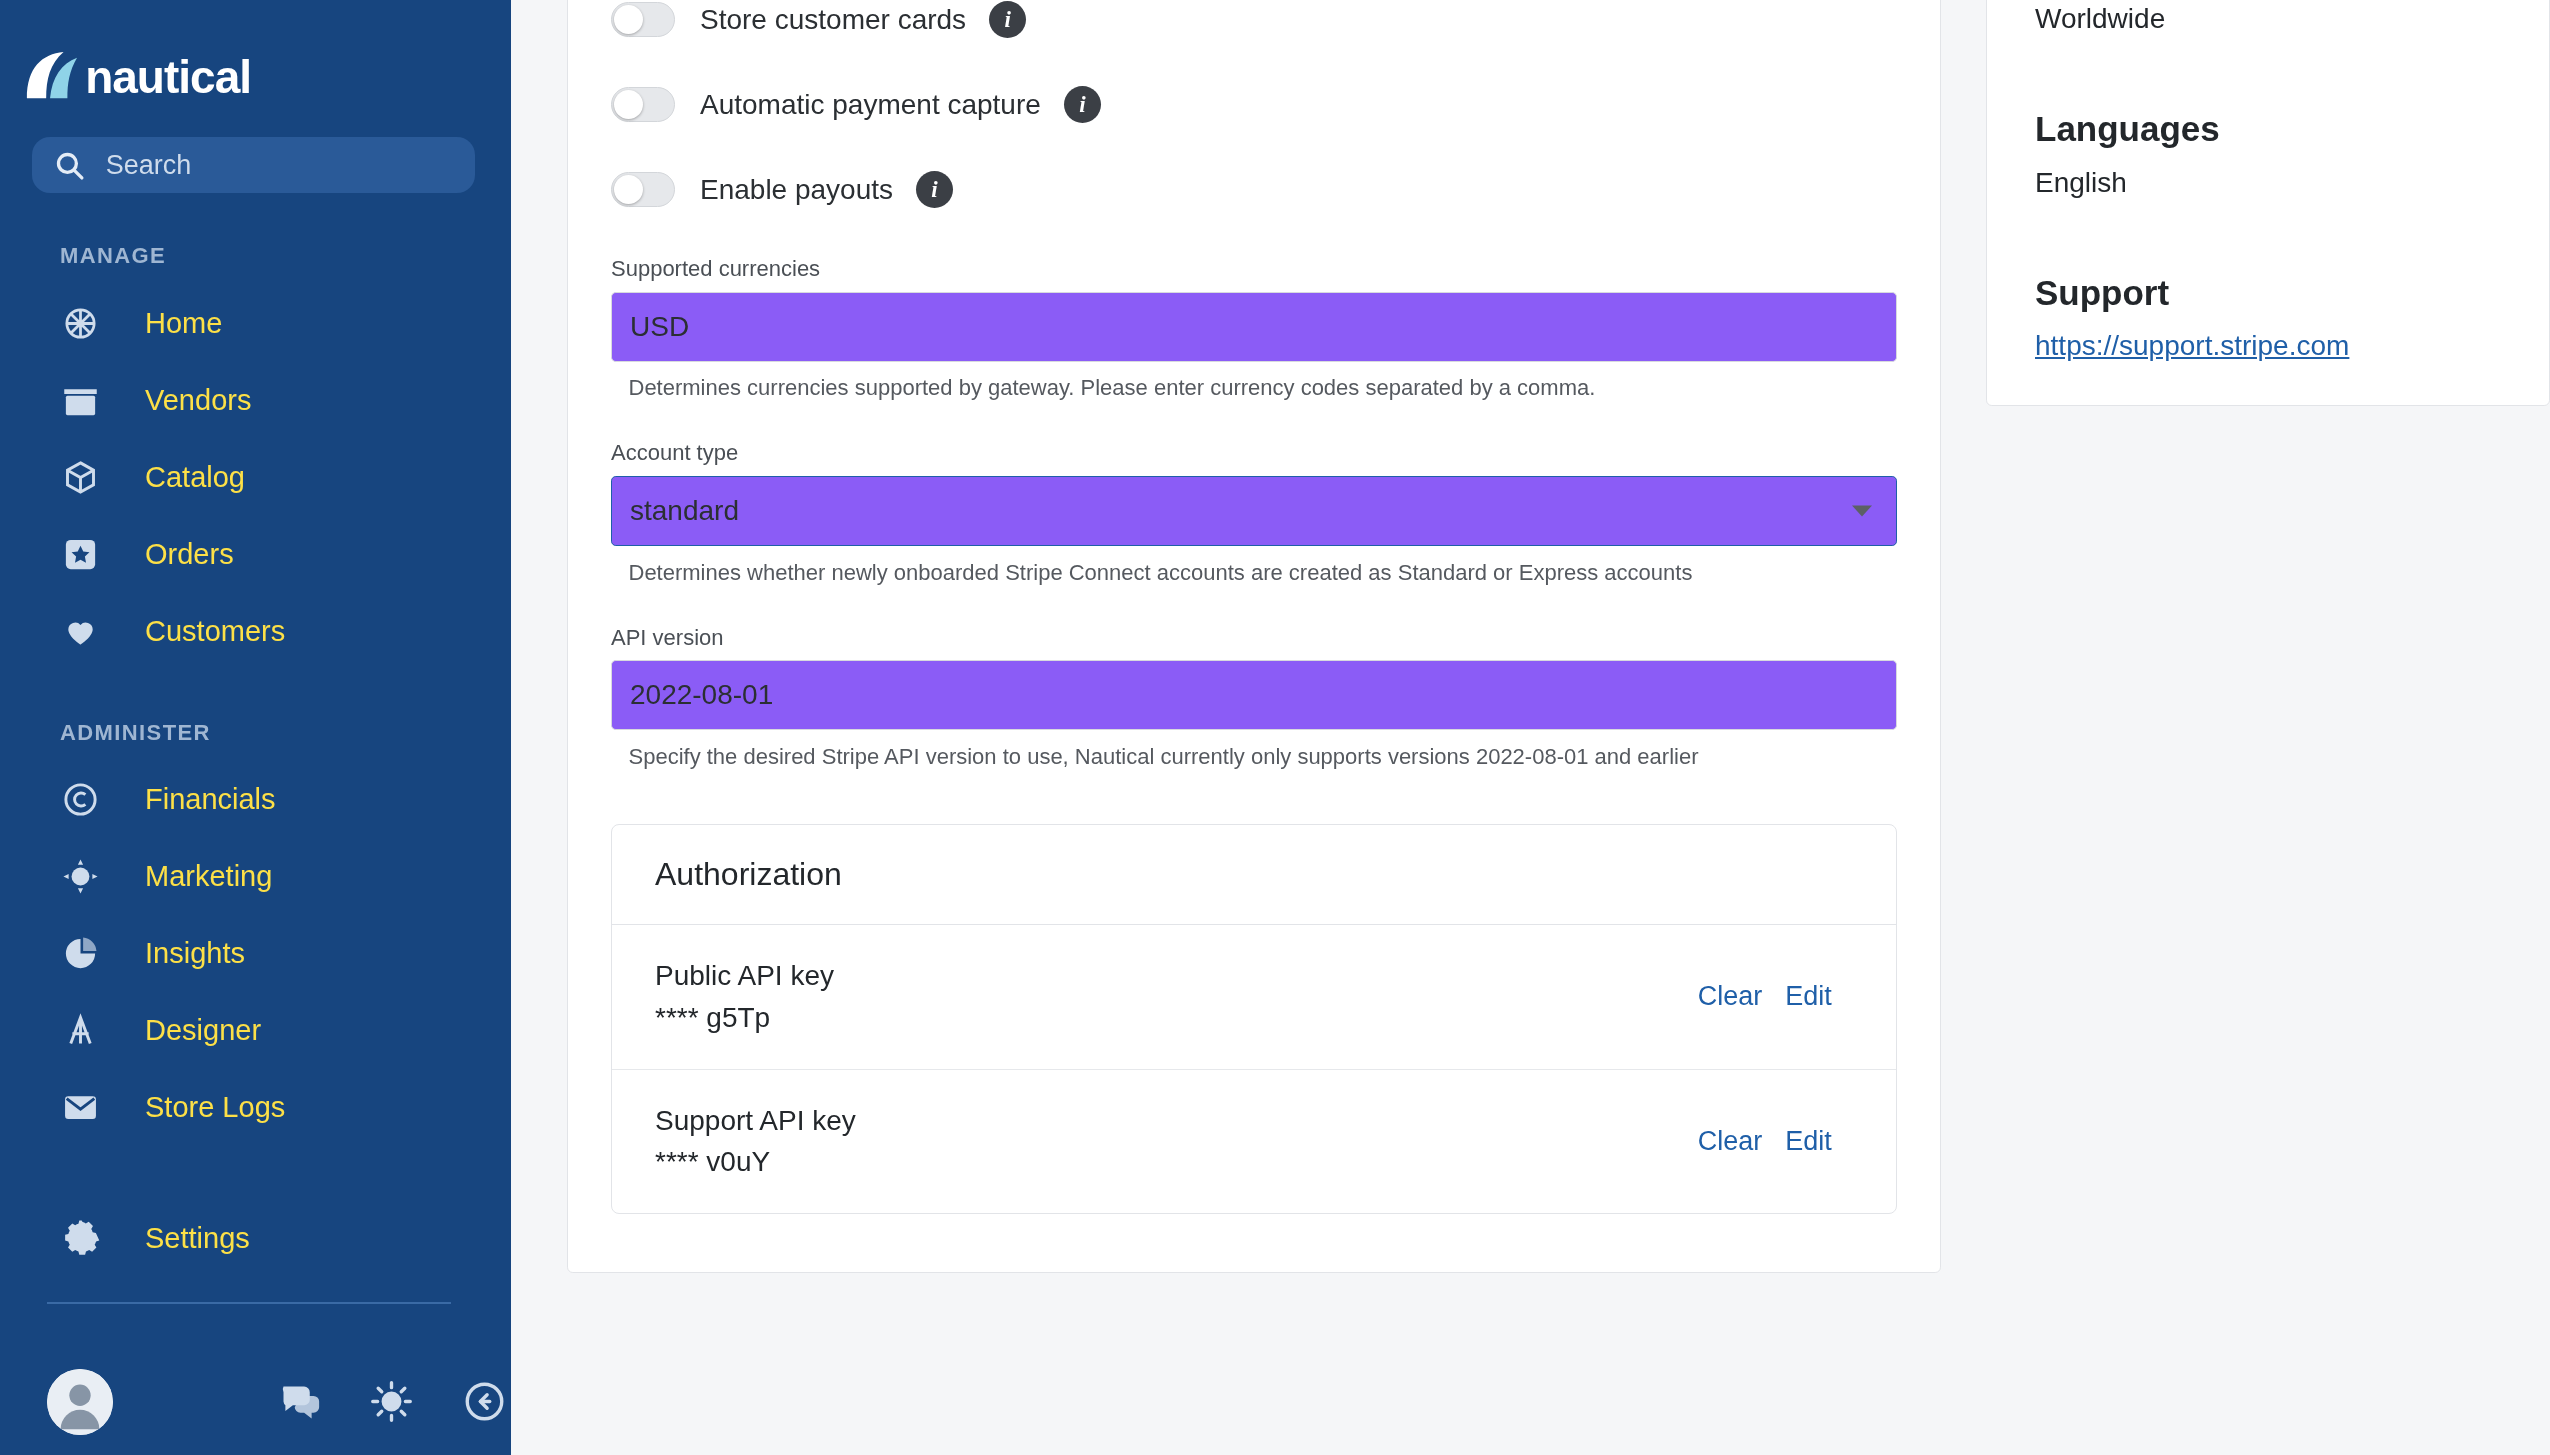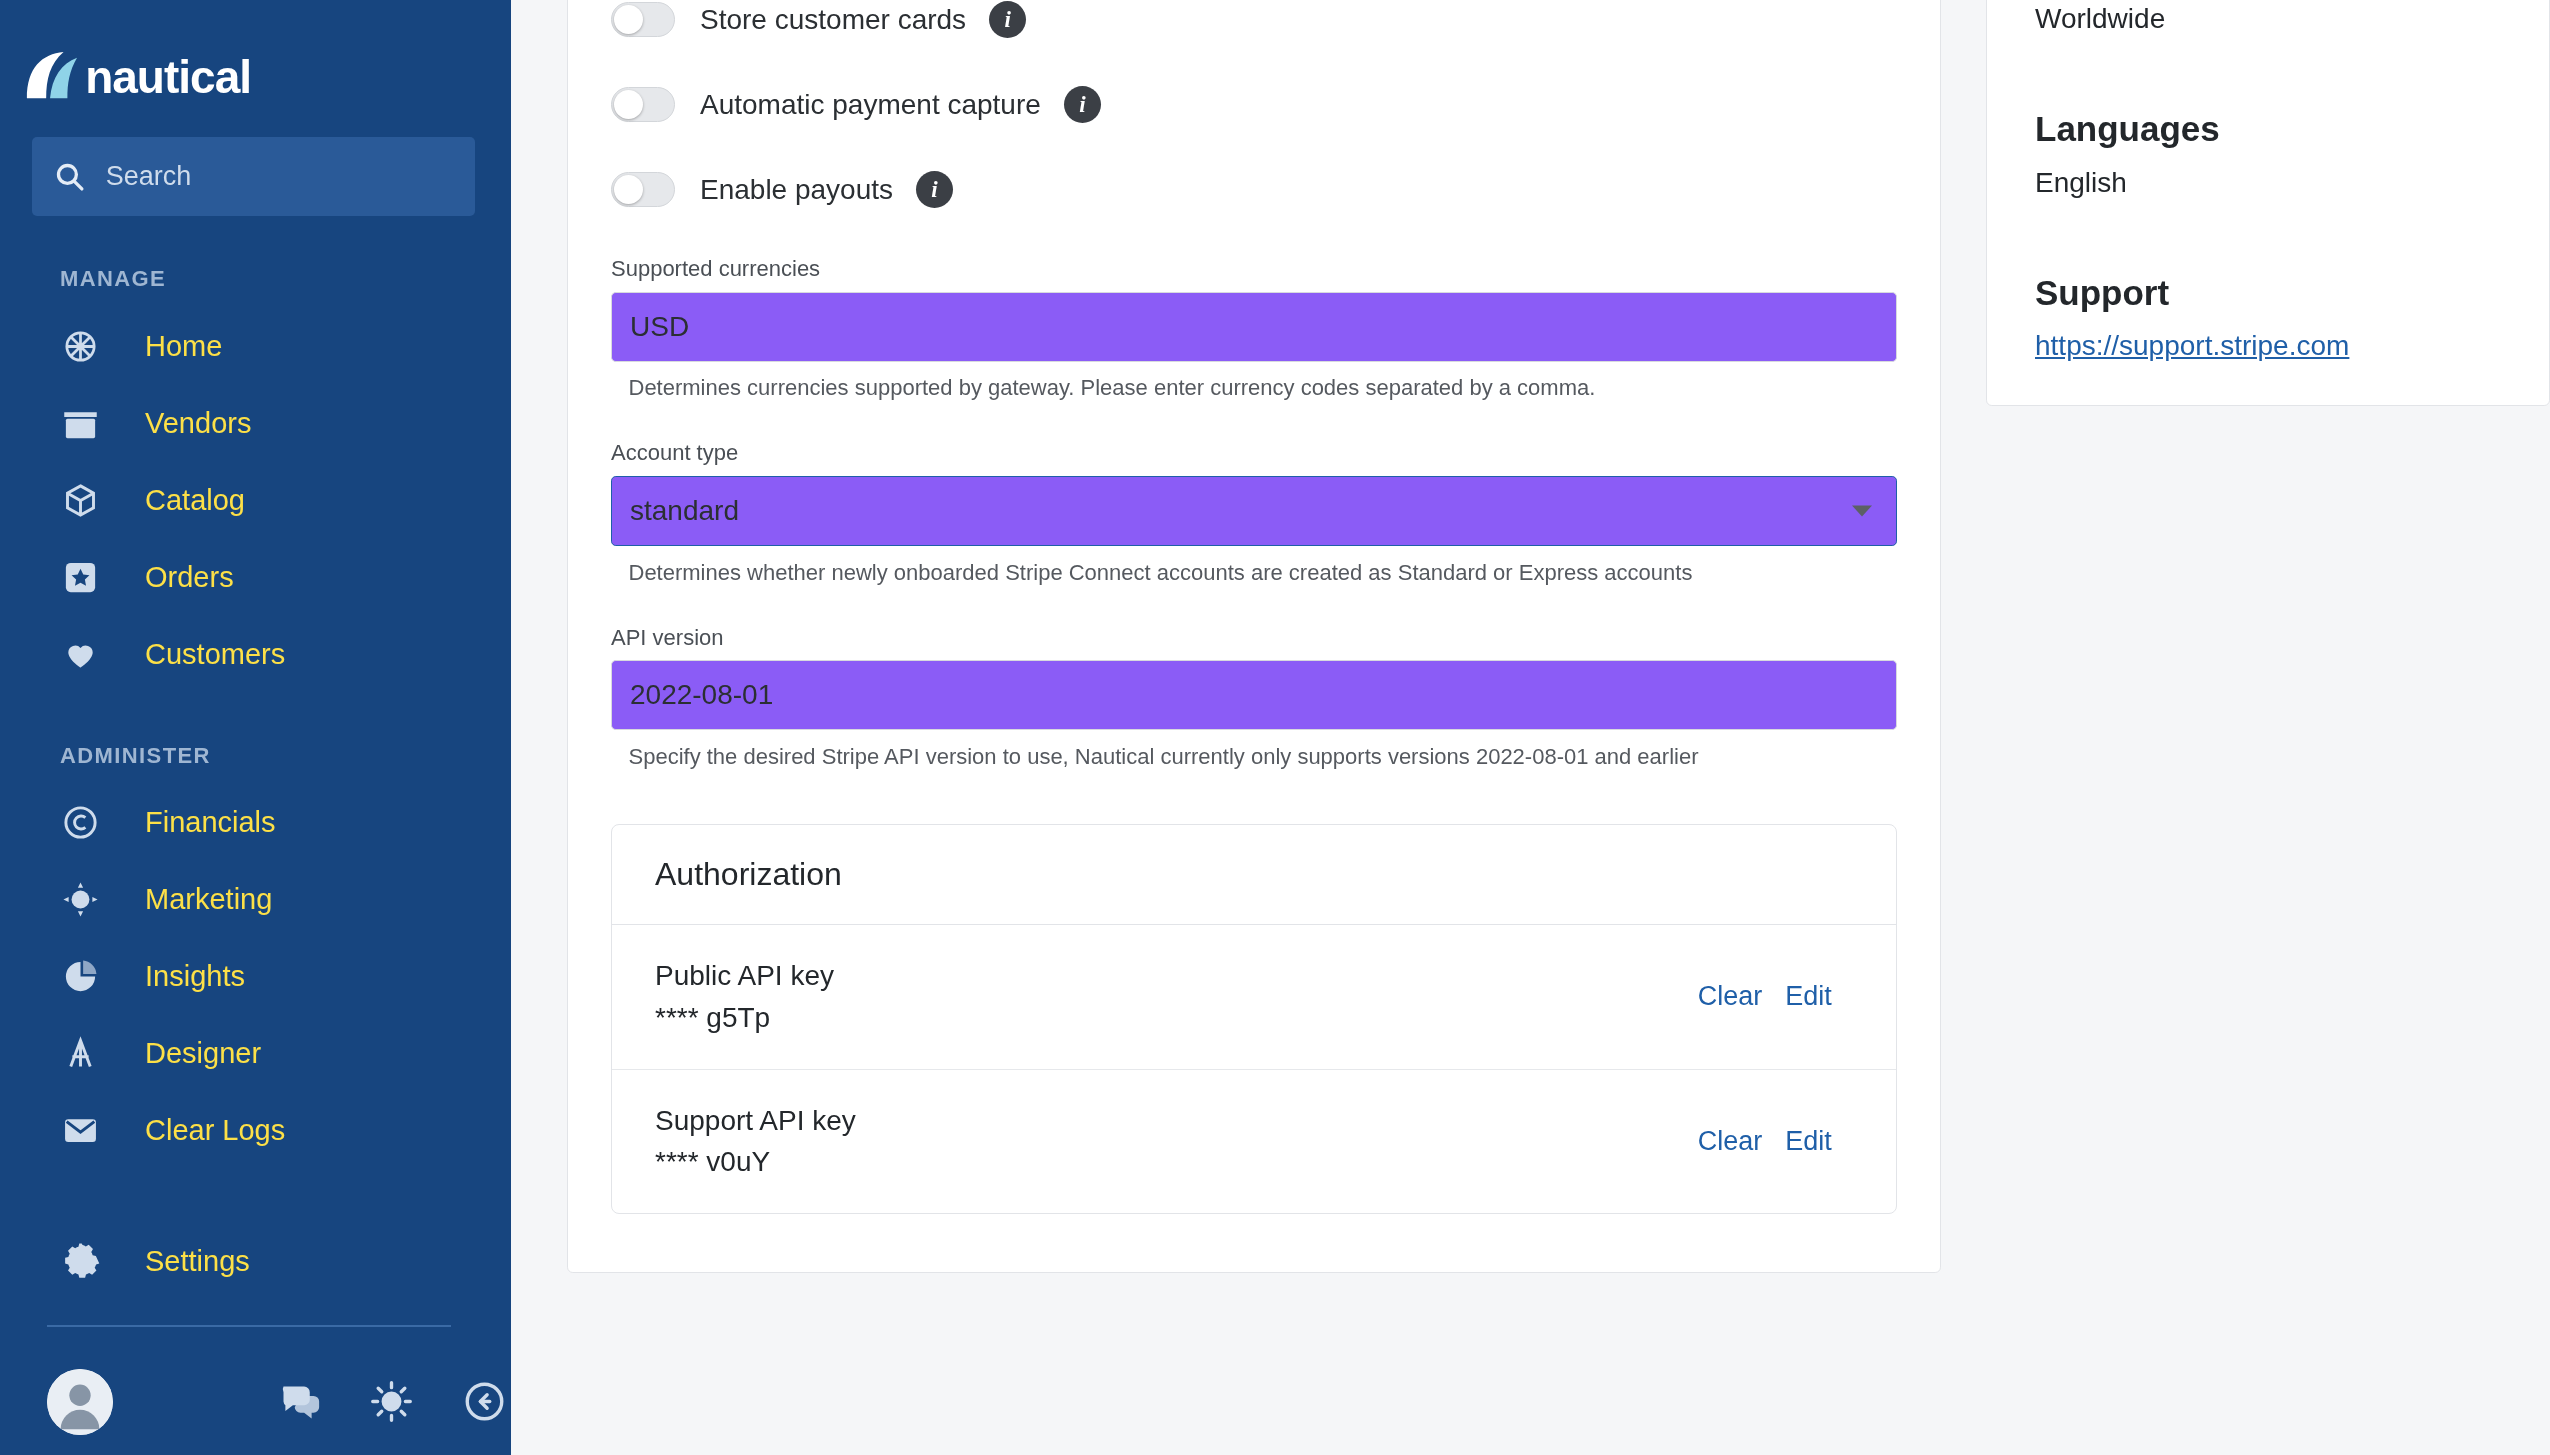--- a/index.html
+++ b/index.html
@@ -38,23 +38,23 @@
   .logo-text {
     font-size: 46px;
     font-weight: bold;
     letter-spacing: -1px;
     color: #ffffff;
     margin-left: 3.9px;
     line-height: 1;
   }
   .search-box {
     margin: 23px 36px 0 32px;
-    height: 79px;
+    height: 56px;
     background: #2a5a98;
-    border-radius: 5px;
+    border-radius: 18px;
     display: flex;
     align-items: center;
     padding: 0 21.3px;
   }
   .search-box .s-icon { width: 33px; height: 33px; flex: 0 0 33px; }
   .search-text {
     color: #cfdcec;
     font-size: 27px;
     margin-left: 19.4px;
   }
@@ -381,21 +381,21 @@
       <span class="n-label">Designer</span>
     </div>
 
     <div class="nav-item">
       <span class="n-icon">
         <svg width="39" height="39" viewBox="0 0 24 24" fill="#cfdcec">
           <rect x="2.5" y="5" width="19" height="14" rx="2"></rect>
           <path d="M3.5 6.5L12 13l8.5-6.5" fill="none" stroke="#17457f" stroke-width="1.8"></path>
         </svg>
       </span>
-      <span class="n-label">Clear Logs</span>
+      <span class="n-label">Store Logs</span>
     </div>
 
     <div style="height:54px"></div>
 
     <div class="nav-item">
       <span class="n-icon">
         <svg width="41" height="41" viewBox="0 0 24 24" fill="#cfdcec">
           <path d="M12 8.2A3.8 3.8 0 1 0 12 15.8 3.8 3.8 0 0 0 12 8.2zm9-.9l-1.9-.5a7.4 7.4 0 0 0-.8-1.9l1-1.7-2.5-2.5-1.7 1a7.4 7.4 0 0 0-1.9-.8L12.7 0h-1.4l-.5 1.9a7.4 7.4 0 0 0-1.9.8l-1.7-1L4.7 4.2l1 1.7a7.4 7.4 0 0 0-.8 1.9L3 8.3v3.4l1.9.5c.2.7.5 1.3.8 1.9l-1 1.7 2.5 2.5 1.7-1c.6.3 1.2.6 1.9.8l.5 1.9h3.4l.5-1.9c.7-.2 1.3-.5 1.9-.8l1.7 1 2.5-2.5-1-1.7c.3-.6.6-1.2.8-1.9l1.9-.5z" transform="translate(0,1.5) scale(1)"></path>
         </svg>
       </span>

